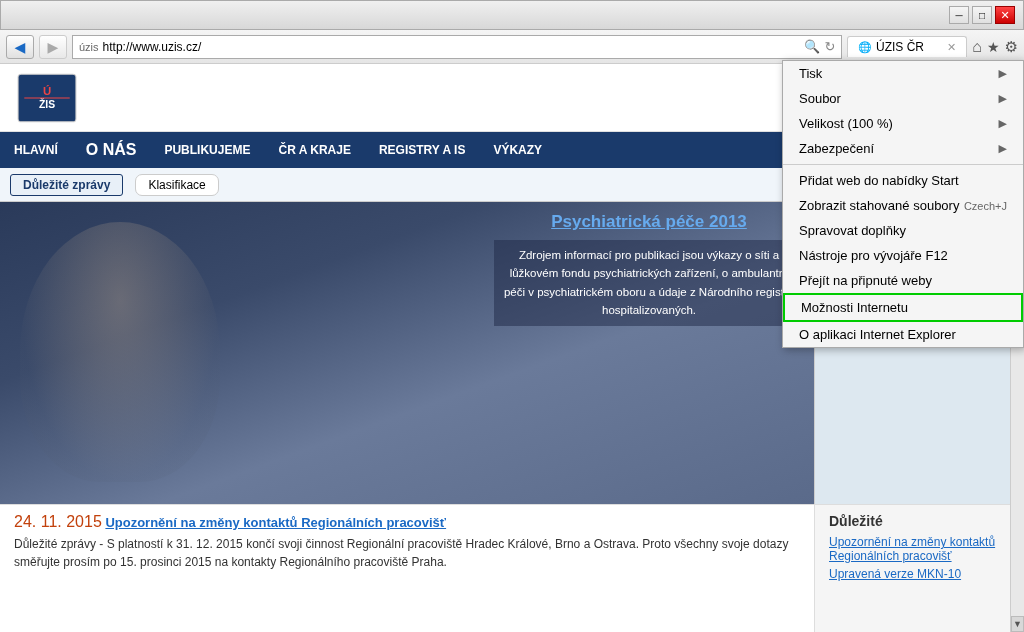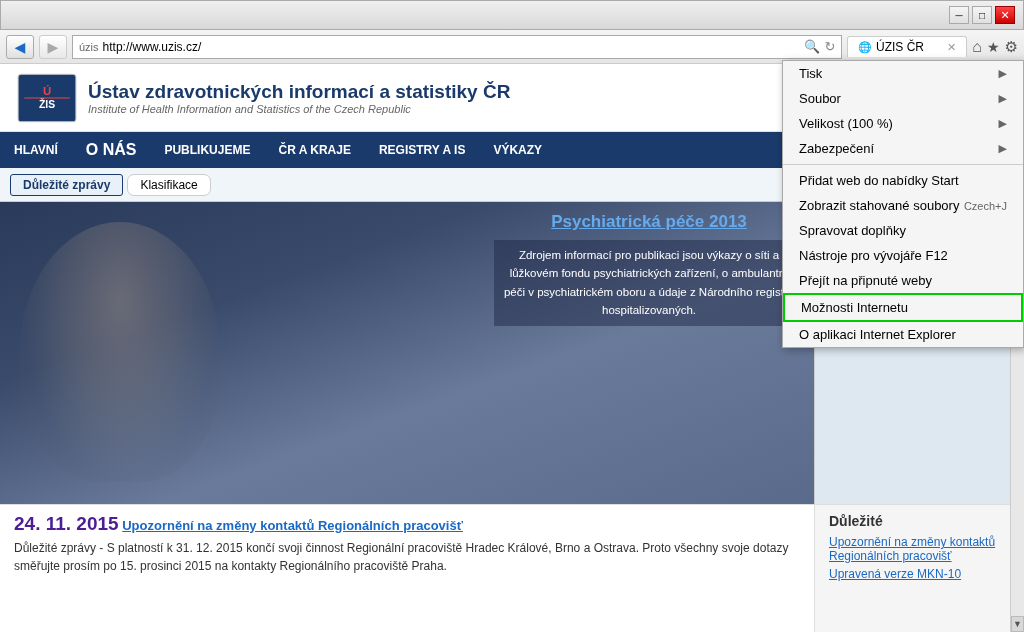--- a/index.html
+++ b/index.html
@@ -92,39 +92,35 @@
     <div style="display:flex;align-items:center;gap:10px;flex:1;">
 
       <div style="width:62px;height:52px;cursor:pointer;">
         <svg viewBox="0 0 60 50" width="62" height="52">
           <rect x="2" y="2" width="56" height="46" rx="3" fill="#1a3a6b" stroke="#ccc" stroke-width="1"></rect>
           <text x="30" y="22" text-anchor="middle" fill="#e44" font-size="11" font-weight="bold" font-family="Arial">Ú</text>
           <text x="30" y="35" text-anchor="middle" fill="#fff" font-size="10" font-weight="bold" font-family="Arial">ŽIS</text>
           <line x1="8" y1="25" x2="52" y2="25" stroke="#e44" stroke-width="1"></line>
         </svg>
       </div>
-      <div>
-        <div style="font-size:19px;font-weight:bold;color:#1a3a6b;">Ústav zdravotnických informací a statistiky ČR</div>
-        <div style="font-size:11px;color:#666;font-style:italic;">Institute of Health Information and Statistics of the Czech Republic</div>
-      </div>
     </div>
     <div style="font-size:12px;text-decoration:underline;color:#1a3a6b;cursor:pointer;">KONTAKTY</div>
   </div>
 
   <div style="display:flex;background:#1a3a6b;height:36px;">
     <div style="display:flex;align-items:center;padding:0 14px;color:#fff;font-size:12px;font-weight:bold;cursor:pointer;white-space:nowrap;">HLAVNÍ</div>
     <div style="display:flex;align-items:center;padding:16px 14px;color:#fff;font-size:16px;font-weight:bold;cursor:pointer;white-space:nowrap;">O NÁS</div>
     <div style="display:flex;align-items:center;padding:0 14px;color:#fff;font-size:12px;font-weight:bold;cursor:pointer;white-space:nowrap;">PUBLIKUJEME</div>
     <div style="display:flex;align-items:center;padding:0 14px;color:#fff;font-size:12px;font-weight:bold;cursor:pointer;white-space:nowrap;">ČR A KRAJE</div>
     <div style="display:flex;align-items:center;padding:0 14px;color:#fff;font-size:12px;font-weight:bold;cursor:pointer;white-space:nowrap;">REGISTRY A IS</div>
     <div style="display:flex;align-items:center;padding:0 14px;color:#fff;font-size:12px;font-weight:bold;cursor:pointer;white-space:nowrap;">VÝKAZY</div>
     <div style="display:flex;align-items:center;padding:0 14px;color:#fff;font-size:12px;font-weight:bold;cursor:pointer;white-space:nowrap;background:#c0392b;margin-left:auto;">REGISTRY NZIS VSTUP</div>
   </div>
 
-  <div style="background:#f0f5fa;border-bottom:1px solid #ccc;padding:5px 10px;display:flex;gap:4px;height:34px;align-items:center;">
+  <div style="background:#f0f5fa;border-bottom:1px solid #ccc;padding:5px 10px;display:flex;gap:12px;height:34px;align-items:center;">
     <div style="padding:3px 12px;border:1px solid #1a3a6b;border-radius:3px;font-size:12px;cursor:pointer;background:#e8f0f8;color:#1a3a6b;font-weight:bold;">Důležité zprávy</div>
     <div style="padding:3px 12px;border:1px solid #ccc;border-radius:7px;font-size:12px;cursor:pointer;background:#fff;">Klasifikace</div>
   </div>
 
   <div style="display:flex;height:302px;overflow:hidden;">
 
     <div style="flex:1;position:relative;overflow:hidden;background:#4a5a7a;">
 
       <div style="position:absolute;inset:0;background:linear-gradient(160deg,#2a3a5a 0%,#3a4a6a 30%,#6a7a9a 60%,#5a6a8a 100%);"></div>
 
@@ -138,21 +134,21 @@
     <div style="width:210px;background:#dde8f0;border-left:1px solid #ccc;overflow:hidden;">
       <div style="padding:9px 14px;border-bottom:1px solid #c0d0e0;font-size:13px;color:#1a3a6b;cursor:pointer;">Potraty 2013</div>
       <div style="padding:9px 14px;border-bottom:1px solid #c0d0e0;font-size:13px;color:#1a3a6b;cursor:pointer;">Asistovaná repro...</div>
       <div style="padding:9px 14px;border-bottom:1px solid #c0d0e0;font-size:13px;color:#1a3a6b;cursor:pointer;background:#e8f0f8;">Lázeňská péče 2014</div>
       <div style="padding:9px 14px;border-bottom:1px solid #c0d0e0;font-size:13px;color:#fff;cursor:pointer;background:#1a3a6b;font-weight:bold;">Psychiatrická péče 2013</div>
     </div>
   </div>
 
   <div style="display:flex;background:#fff;border-top:1px solid #ddd;height:130px;overflow:hidden;">
     <div style="flex:1;padding:8px 14px;">
-      <span style="font-size:19px;font-weight:bold;color:#4c1d95;">24. 11. 2015</span>
+      <span style="font-size:16px;font-weight:normal;color:#c2410c;">24. 11. 2015</span>
       <span> </span>
       <a style="font-size:13px;color:#1a69c4;text-decoration:underline;cursor:pointer;font-weight:bold;">Upozornění na změny kontaktů Regionálních pracovišť</a>
       <div style="font-size:12px;color:#333;margin-top:4px;line-height:1.5;">Důležité zprávy - S platností k 31. 12. 2015 končí svoji činnost Regionální pracoviště Hradec Králové, Brno a Ostrava. Proto všechny svoje dotazy směřujte prosím po 15. prosinci 2015 na kontakty Regionálního pracoviště Praha.</div>
     </div>
     <div style="width:210px;background:#f5f5f5;border-left:1px solid #ddd;padding:8px 14px;">
       <div style="font-size:14px;font-weight:bold;color:#333;margin-bottom:6px;">Důležité</div>
       <a style="font-size:12px;color:#1a69c4;text-decoration:underline;cursor:pointer;display:block;margin-bottom:4px;">Upozornění na změny kontaktů Regionálních pracovišť</a>
       <a style="font-size:12px;color:#1a69c4;text-decoration:underline;cursor:pointer;display:block;">Upravená verze MKN-10</a>
     </div>
   </div>

